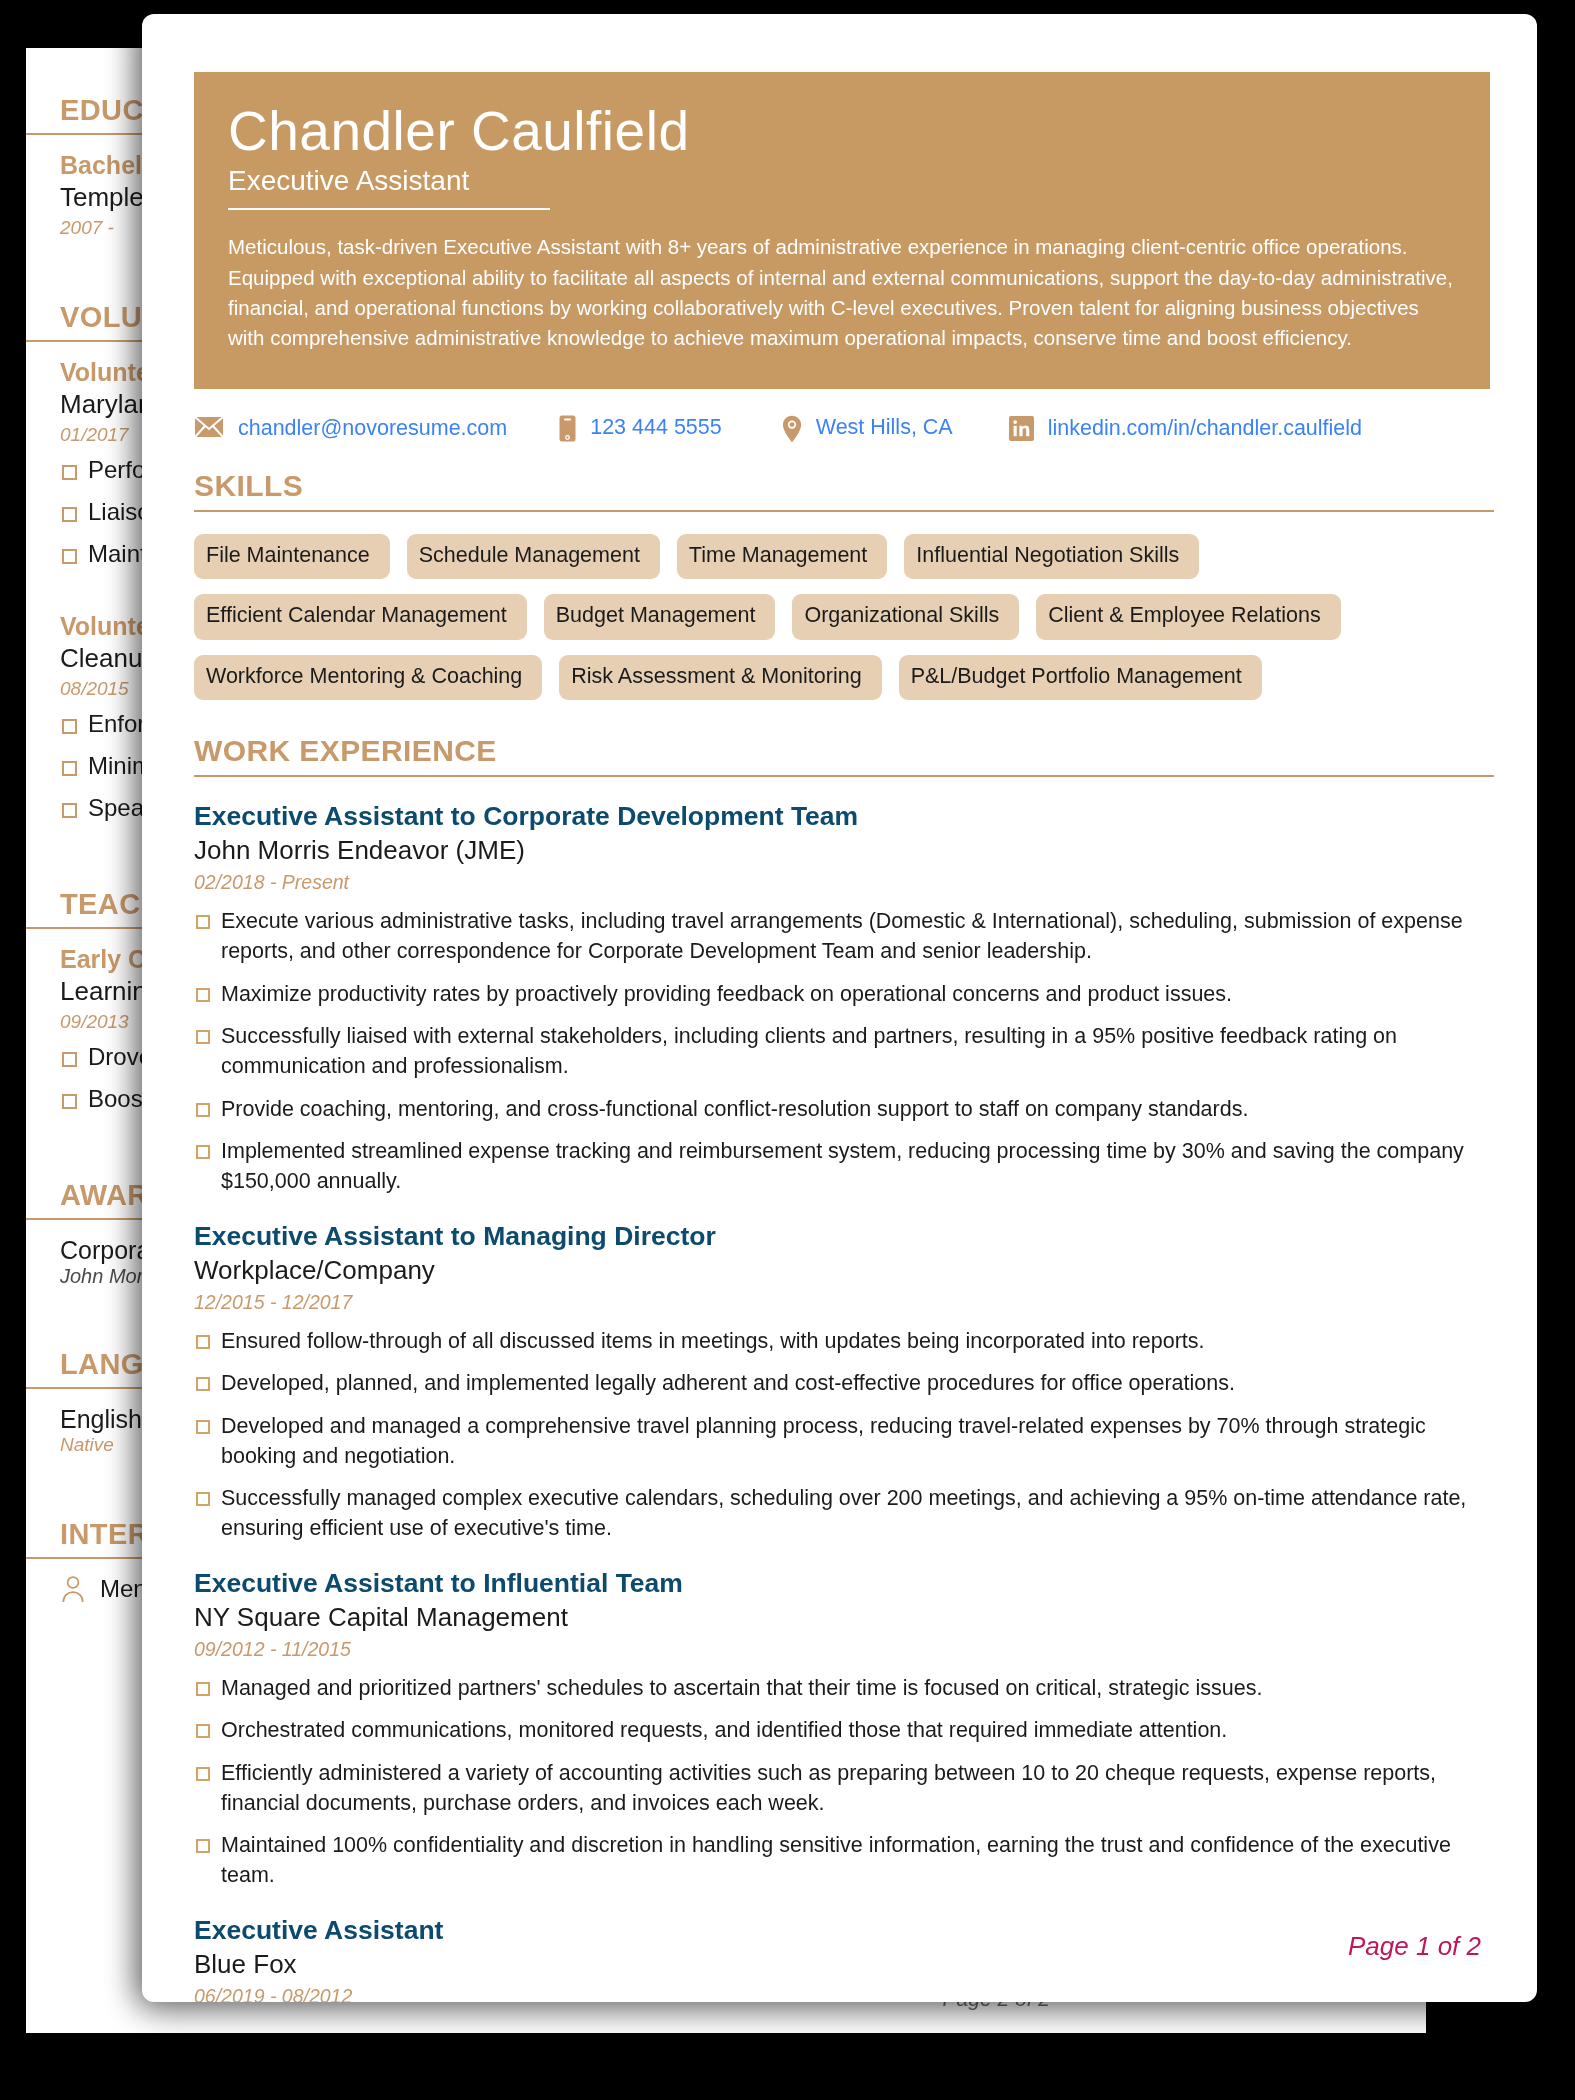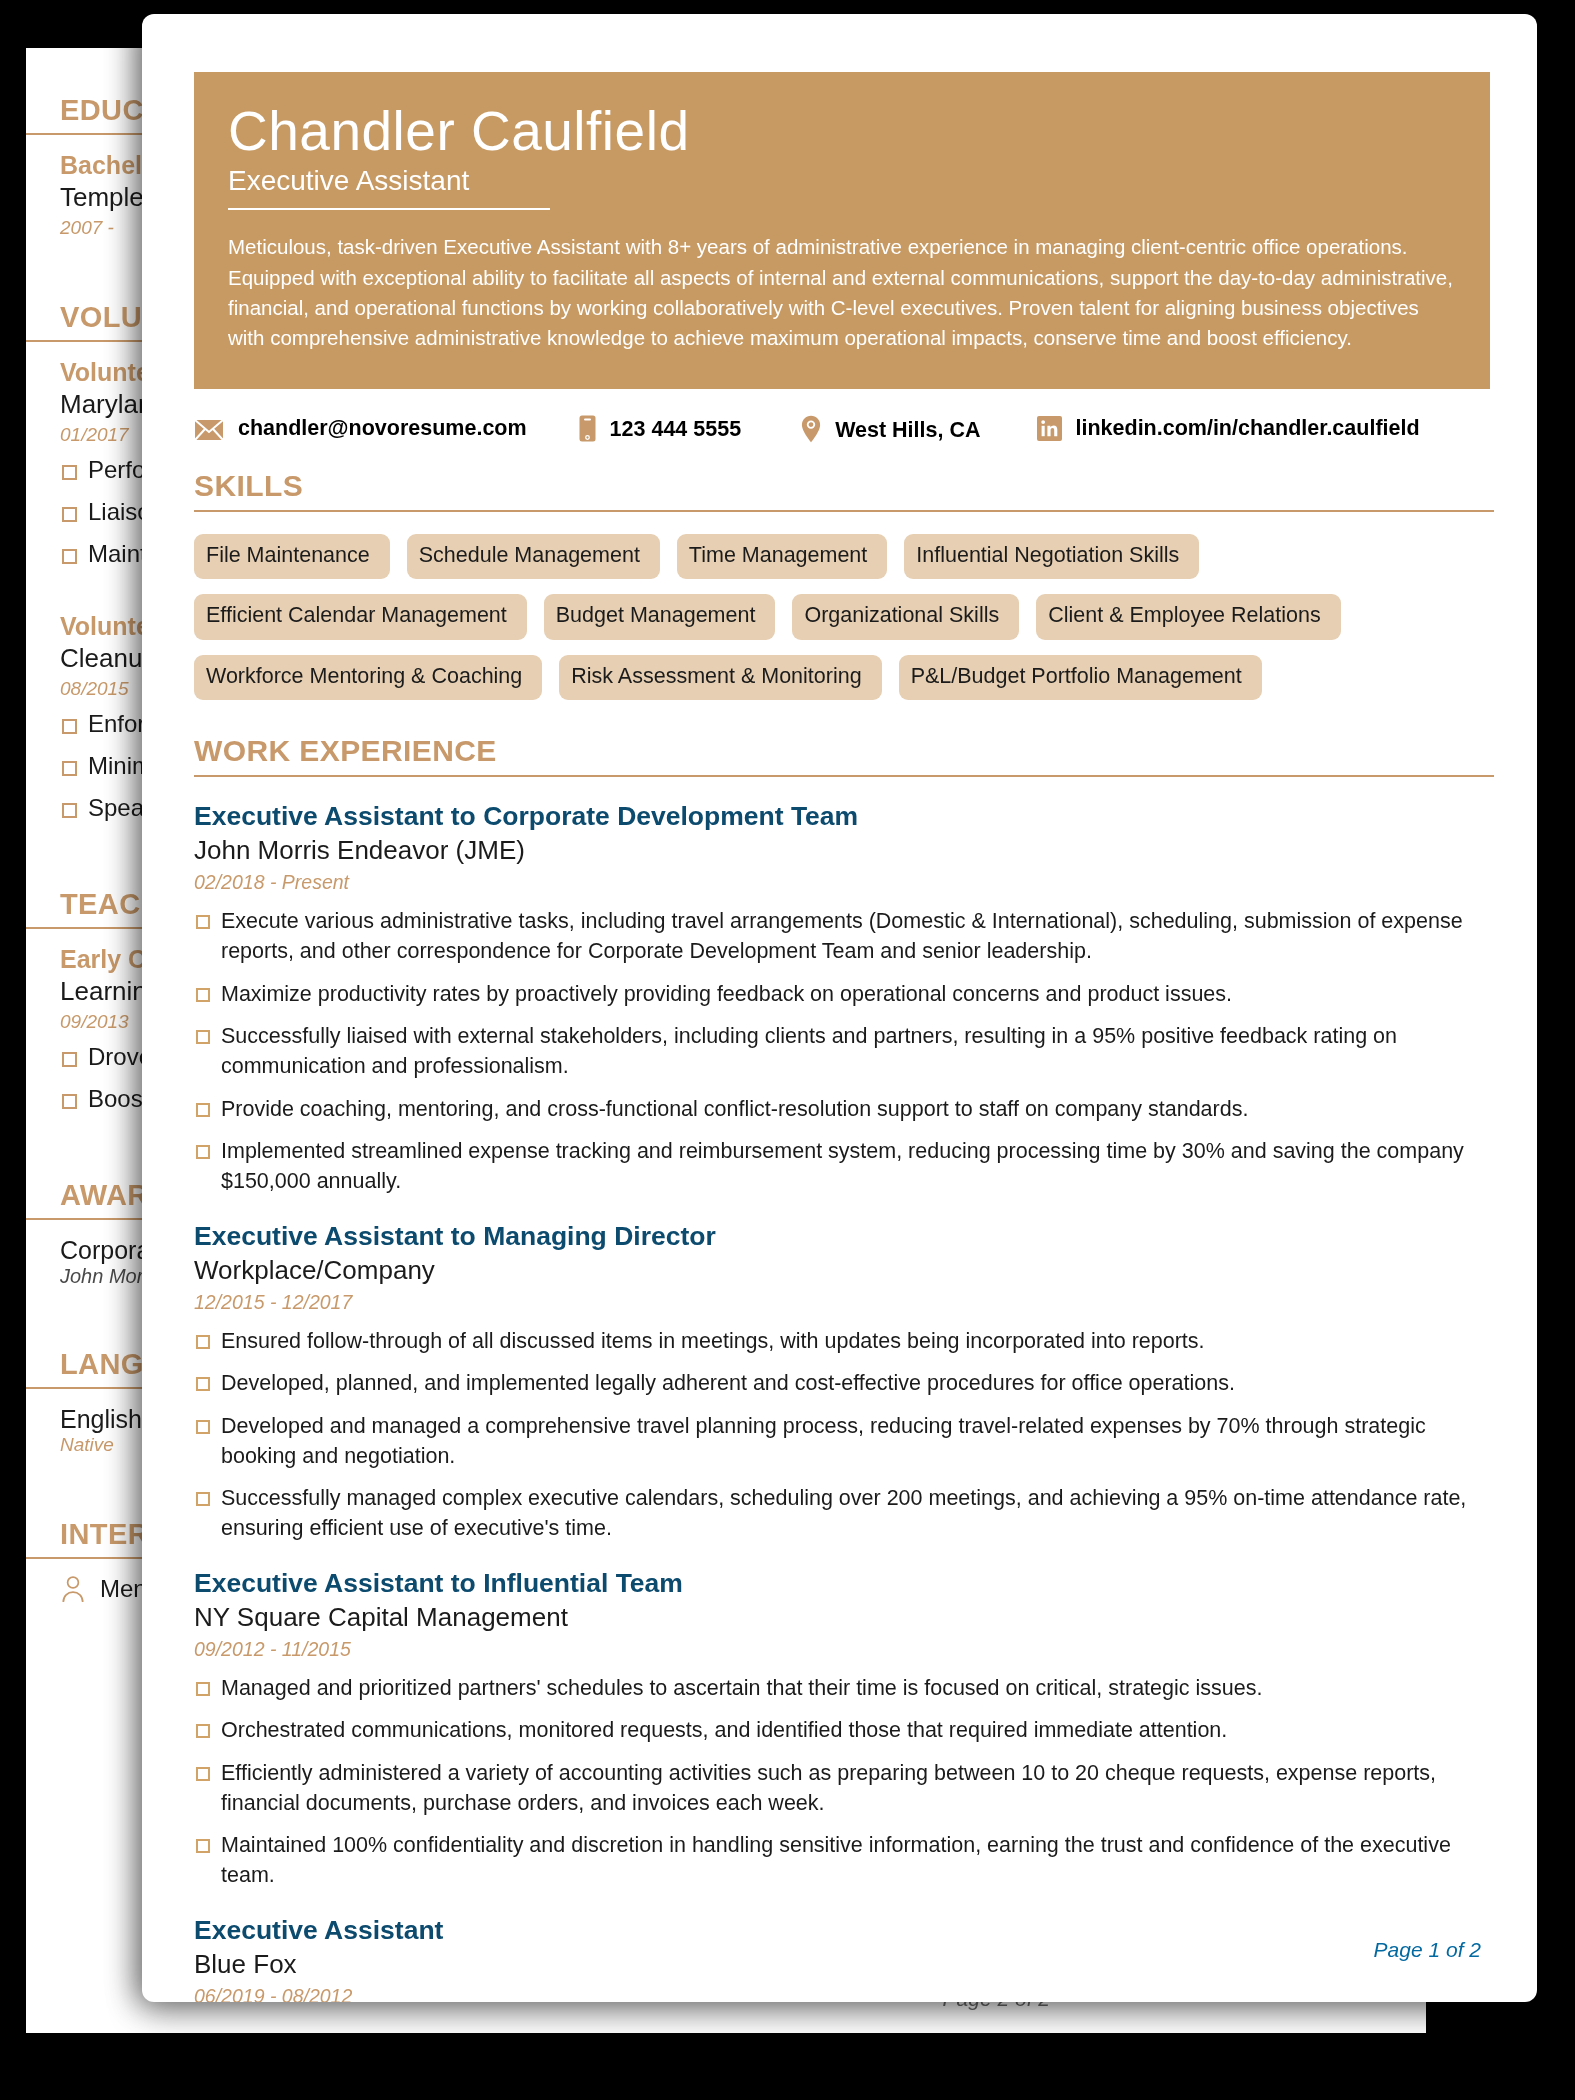--- a/index.html
+++ b/index.html
@@ -171,24 +171,24 @@
 
   
   .contact-row {
     display: flex;
     align-items: center;
     margin: 26px 0 0 52px;
     width: 1300px;
   }
   .contact-item {
     display: flex;
-    align-items: flex-end;
+    align-items: flex-start;
     font-size: 21.5px;
-    color: #000000;
-    font-weight: 700;
+    color: #3b82f6;
+    font-weight: 400;
     white-space: nowrap;
   }
   .contact-item .ctext { margin-left: 14px; }
   .c-gap-1 { width: 52px; }
   .c-gap-2 { width: 60px; }
   .c-gap-3 { width: 56px; }
   .ic { flex: 0 0 auto; display: block; }
 
   
   .section { margin-left: 52px; width: 1300px; }
@@ -261,23 +261,23 @@
     top: 8px;
     width: 10px;
     height: 10px;
     border: 2px solid #d2a368;
   }
 
   .front-footer {
     position: absolute;
     right: 56px;
     bottom: 40px;
-    font-size: 21px;
+    font-size: 26px;
     font-style: italic;
-    color: #0369a1;
+    color: #be185d;
   }
 </style>
 </head>
 <body>
 
 <div id="stage">
 
   <div class="page-back">
     <div class="back-inner">
       <div class="back-col">

